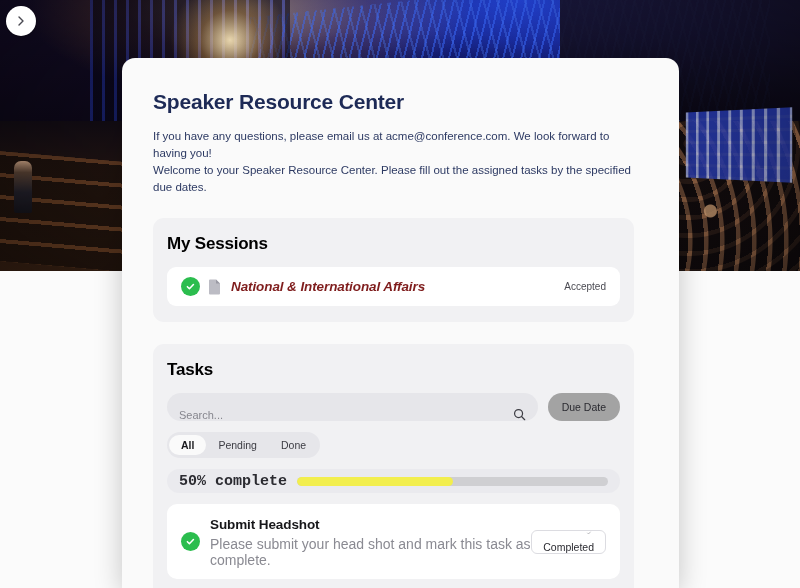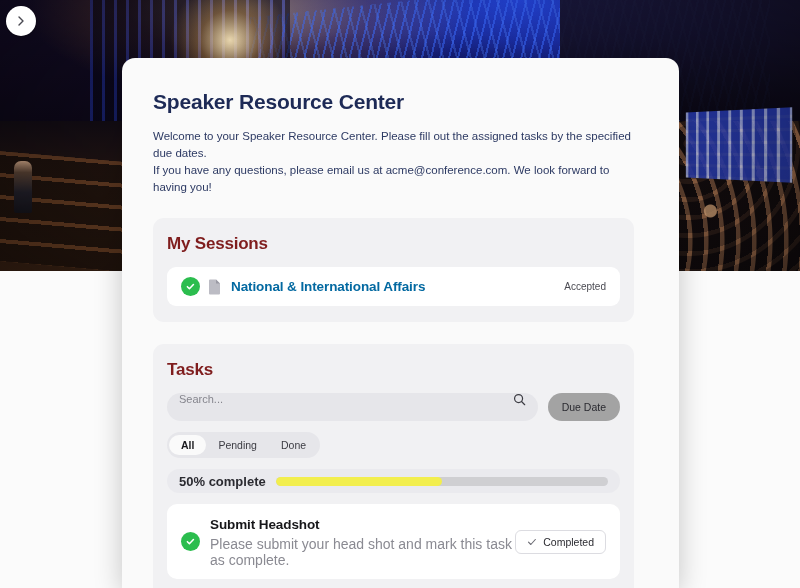--- a/index.html
+++ b/index.html
@@ -123,52 +123,53 @@
   }
 
   
   .panel {
     margin-top: 22px;
     background: #f1f1f3;
     border-radius: 11px;
     padding: 16px 14px 16px 14px;
   }
   .panel-title {
-    font-size: 17px; font-weight: bold; color: #7f1d1d;
+    font-size: 17px; font-weight: bold; color: #000000;
     margin-bottom: 13px; letter-spacing: -.2px;
   }
 
   
   .row-white {
     background: #ffffff; border-radius: 9px;
     display: flex; align-items: center;
     padding: 10px 14px; min-height: 38px;
   }
   .check-circle {
     width: 19px; height: 19px; border-radius: 50%; background: #2bbd4e;
     display: flex; align-items: center; justify-content: center;
     flex: none;
   }
   .doc-icon {
     width: 13px; height: 16px; margin-left: 8px; flex: none;
     position: relative;
   }
   .row-label {
-    margin-left: 10px; font-size: 13.5px; font-weight: bold; color: #0369a1;
+    margin-left: 10px; font-size: 13.5px; font-weight: bold; color: #7f1d1d;
     letter-spacing: -.1px;
+    font-style: italic;
   }
   .row-status {
     margin-left: auto; font-size: 10px; color: #4a4a52;
   }
 
   
   .toolbar { display: flex; align-items: center; gap: 10px; }
   .search-pill {
     flex: 1; height: 28px; background: #e6e6ea; border-radius: 14px;
-    display: flex; align-items: flex-start; padding: 0 12px;
+    display: flex; align-items: flex-end; padding: 0 12px;
   }
   .search-pill input {
     flex: 1; border: none; outline: none; background: transparent;
     font-family: inherit; font-size: 11px; color: #3a3a40;
   }
   .search-pill input::placeholder { color: #86868e; }
   .due-btn {
     height: 28px; background: #a3a3a3; border-radius: 14px;
     display: flex; align-items: center; padding: 0 14px;
     font-size: 10.5px; color: #2b2b31; cursor: pointer;
@@ -187,41 +188,42 @@
     display: flex; align-items: center;
     font-size: 10.5px; color: #3c3c43; cursor: pointer;
   }
   .seg.active { background: #fafafa; color: #19191d; font-weight: bold; }
 
   
   .progress-wrap {
     margin-top: 11px; height: 24px; background: #eaeaee; border-radius: 12px;
     display: flex; align-items: center; padding: 0 12px; gap: 10px;
   }
-  .progress-label { font-size: 13px; font-weight: bold; color: #2b2b31; white-space: nowrap; }
+  .progress-label { font-size: 15px; font-weight: bold; color: #2b2b31; white-space: nowrap; font-family: Liberation Mono, monospace; }
   .progress-track {
     flex: 1; height: 9px; background: #cfcfd2; border-radius: 5px; overflow: hidden;
   }
   .progress-fill { height: 100%; background: #f2ee4e; border-radius: 5px; }
 
   
   .task-card {
     margin-top: 11px; background: #ffffff; border-radius: 10px;
     padding: 11px 14px;
   }
   .task-head { display: flex; align-items: center; }
   .task-texts { margin-left: 10px; }
   .task-title { font-size: 13.5px; font-weight: bold; color: #17171a; letter-spacing: -.1px; margin-top: 40px; }
   .task-desc { font-size: 14px; color: #8a8a92; margin-top: 3px; }
   .completed-btn {
-    margin-left: auto; display: flex; align-items: center; gap: 6px;
+    margin-left: auto; display: flex; align-items: flex-end; gap: 6px;
     height: 24px; padding: 0 11px; background: #ffffff;
     border: 1px solid #dcdce1; border-radius: 6px;
     font-size: 10.5px; color: #2b2b31; font-family: inherit; cursor: pointer;
     white-space: nowrap;
+    flex-direction: column;
   }
   .task-status { margin-left: auto; font-size: 10px; color: #4a4a52; }
 </style>
 </head>
 <body>
 
 <div class="page">
 
   <div class="hero">
     <div class="hero-sky"></div>
@@ -240,22 +242,22 @@
   <div class="nav-circle">
     <svg width="12" height="12" viewBox="0 0 12 12">
       <path d="M4 2 L8 6 L4 10" fill="none" stroke="#4a4a52" stroke-width="1.4" stroke-linecap="round" stroke-linejoin="round"></path>
     </svg>
   </div>
 
   <div class="card">
 
     <div class="page-title">Speaker Resource Center</div>
     <div class="welcome">
+      <div>If you have any questions, please email us at acme@conference.com. We look forward to having you!</div>
       <div>Welcome to your Speaker Resource Center. Please fill out the assigned tasks by the specified due dates.</div>
-      <div>If you have any questions, please email us at acme@conference.com. We look forward to having you!</div>
     </div>
 
     <div class="panel">
       <div class="panel-title">My Sessions</div>
 
       <div class="row-white">
         <span class="check-circle">
           <svg width="11" height="11" viewBox="0 0 12 12">
               <path d="M2.6 6.2 L4.8 8.4 L9.2 3.8" fill="none" stroke="#ffffff" stroke-width="1.7" stroke-linecap="round" stroke-linejoin="round"></path>
             </svg>

